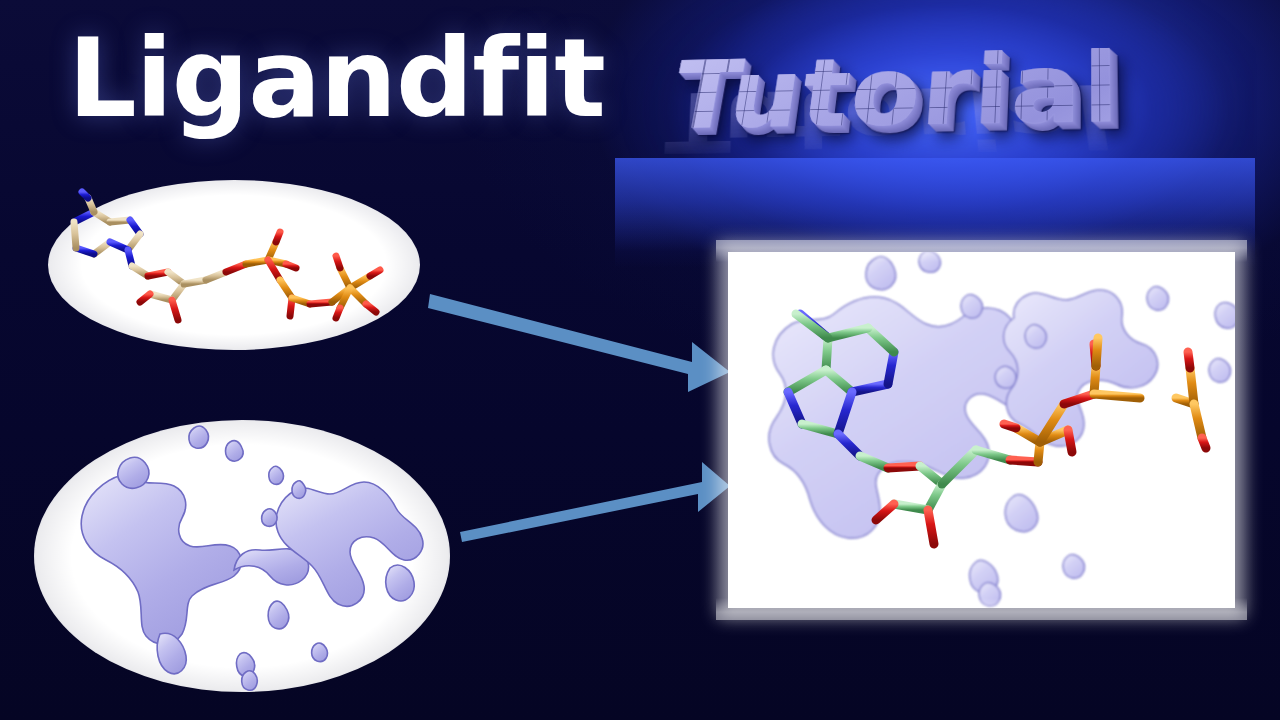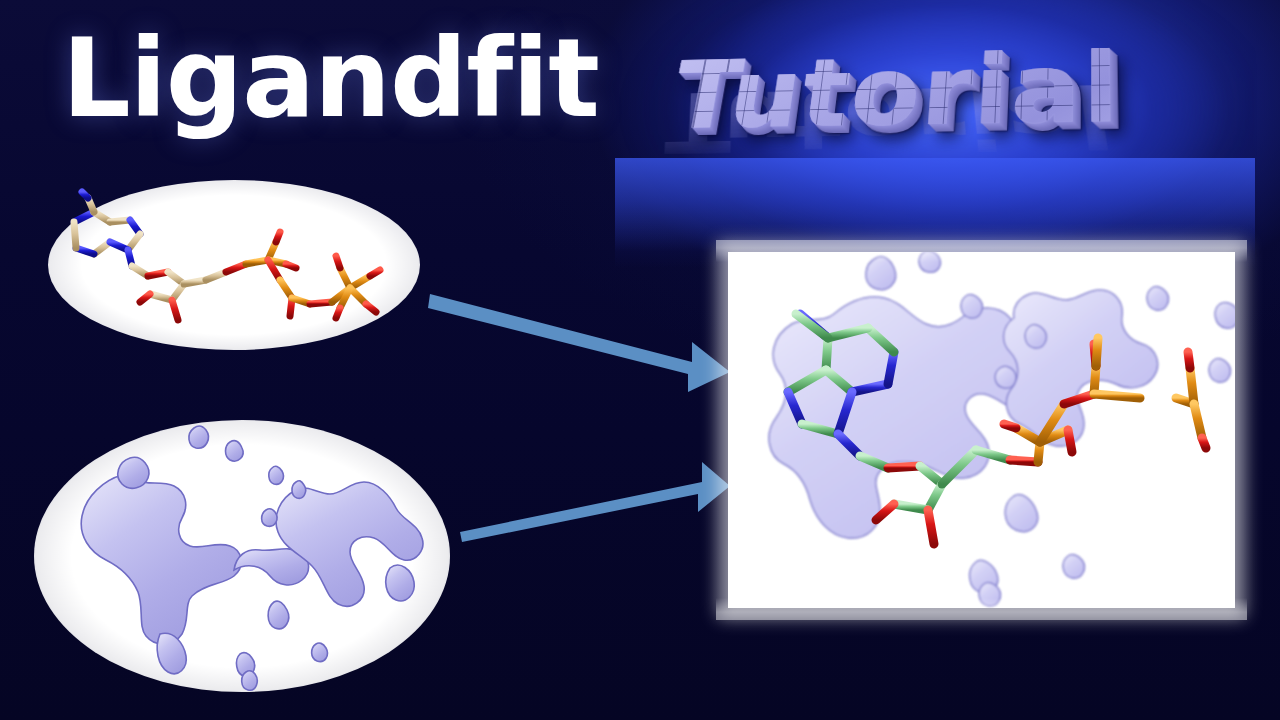--- a/index.html
+++ b/index.html
@@ -7,21 +7,21 @@
 
   #stage{
     position:relative;width:1280px;height:720px;overflow:hidden;
     background:
       radial-gradient(ellipse 520px 300px at 980px 95px, rgba(60,90,255,0.95) 0%, rgba(40,62,205,0.85) 28%, rgba(22,34,140,0.6) 52%, rgba(10,14,64,0.25) 75%, rgba(5,5,40,0) 100%),
       linear-gradient(180deg, #0b0b38 0%, #070730 35%, #06062c 60%, #050524 100%);
   }
 
   
   #title{
-    position:absolute;left:62px;top:22px;
+    position:absolute;left:68px;top:22px;
     font-size:108px;font-weight:700;letter-spacing:-1px;
     color:#ffffff;
     font-family:"DejaVu Sans","Liberation Sans",sans-serif;
     text-shadow:0 0 26px rgba(120,140,255,0.35);
     line-height:1.05;
     white-space:nowrap;
   }
 
   
   #tutorial-block{

